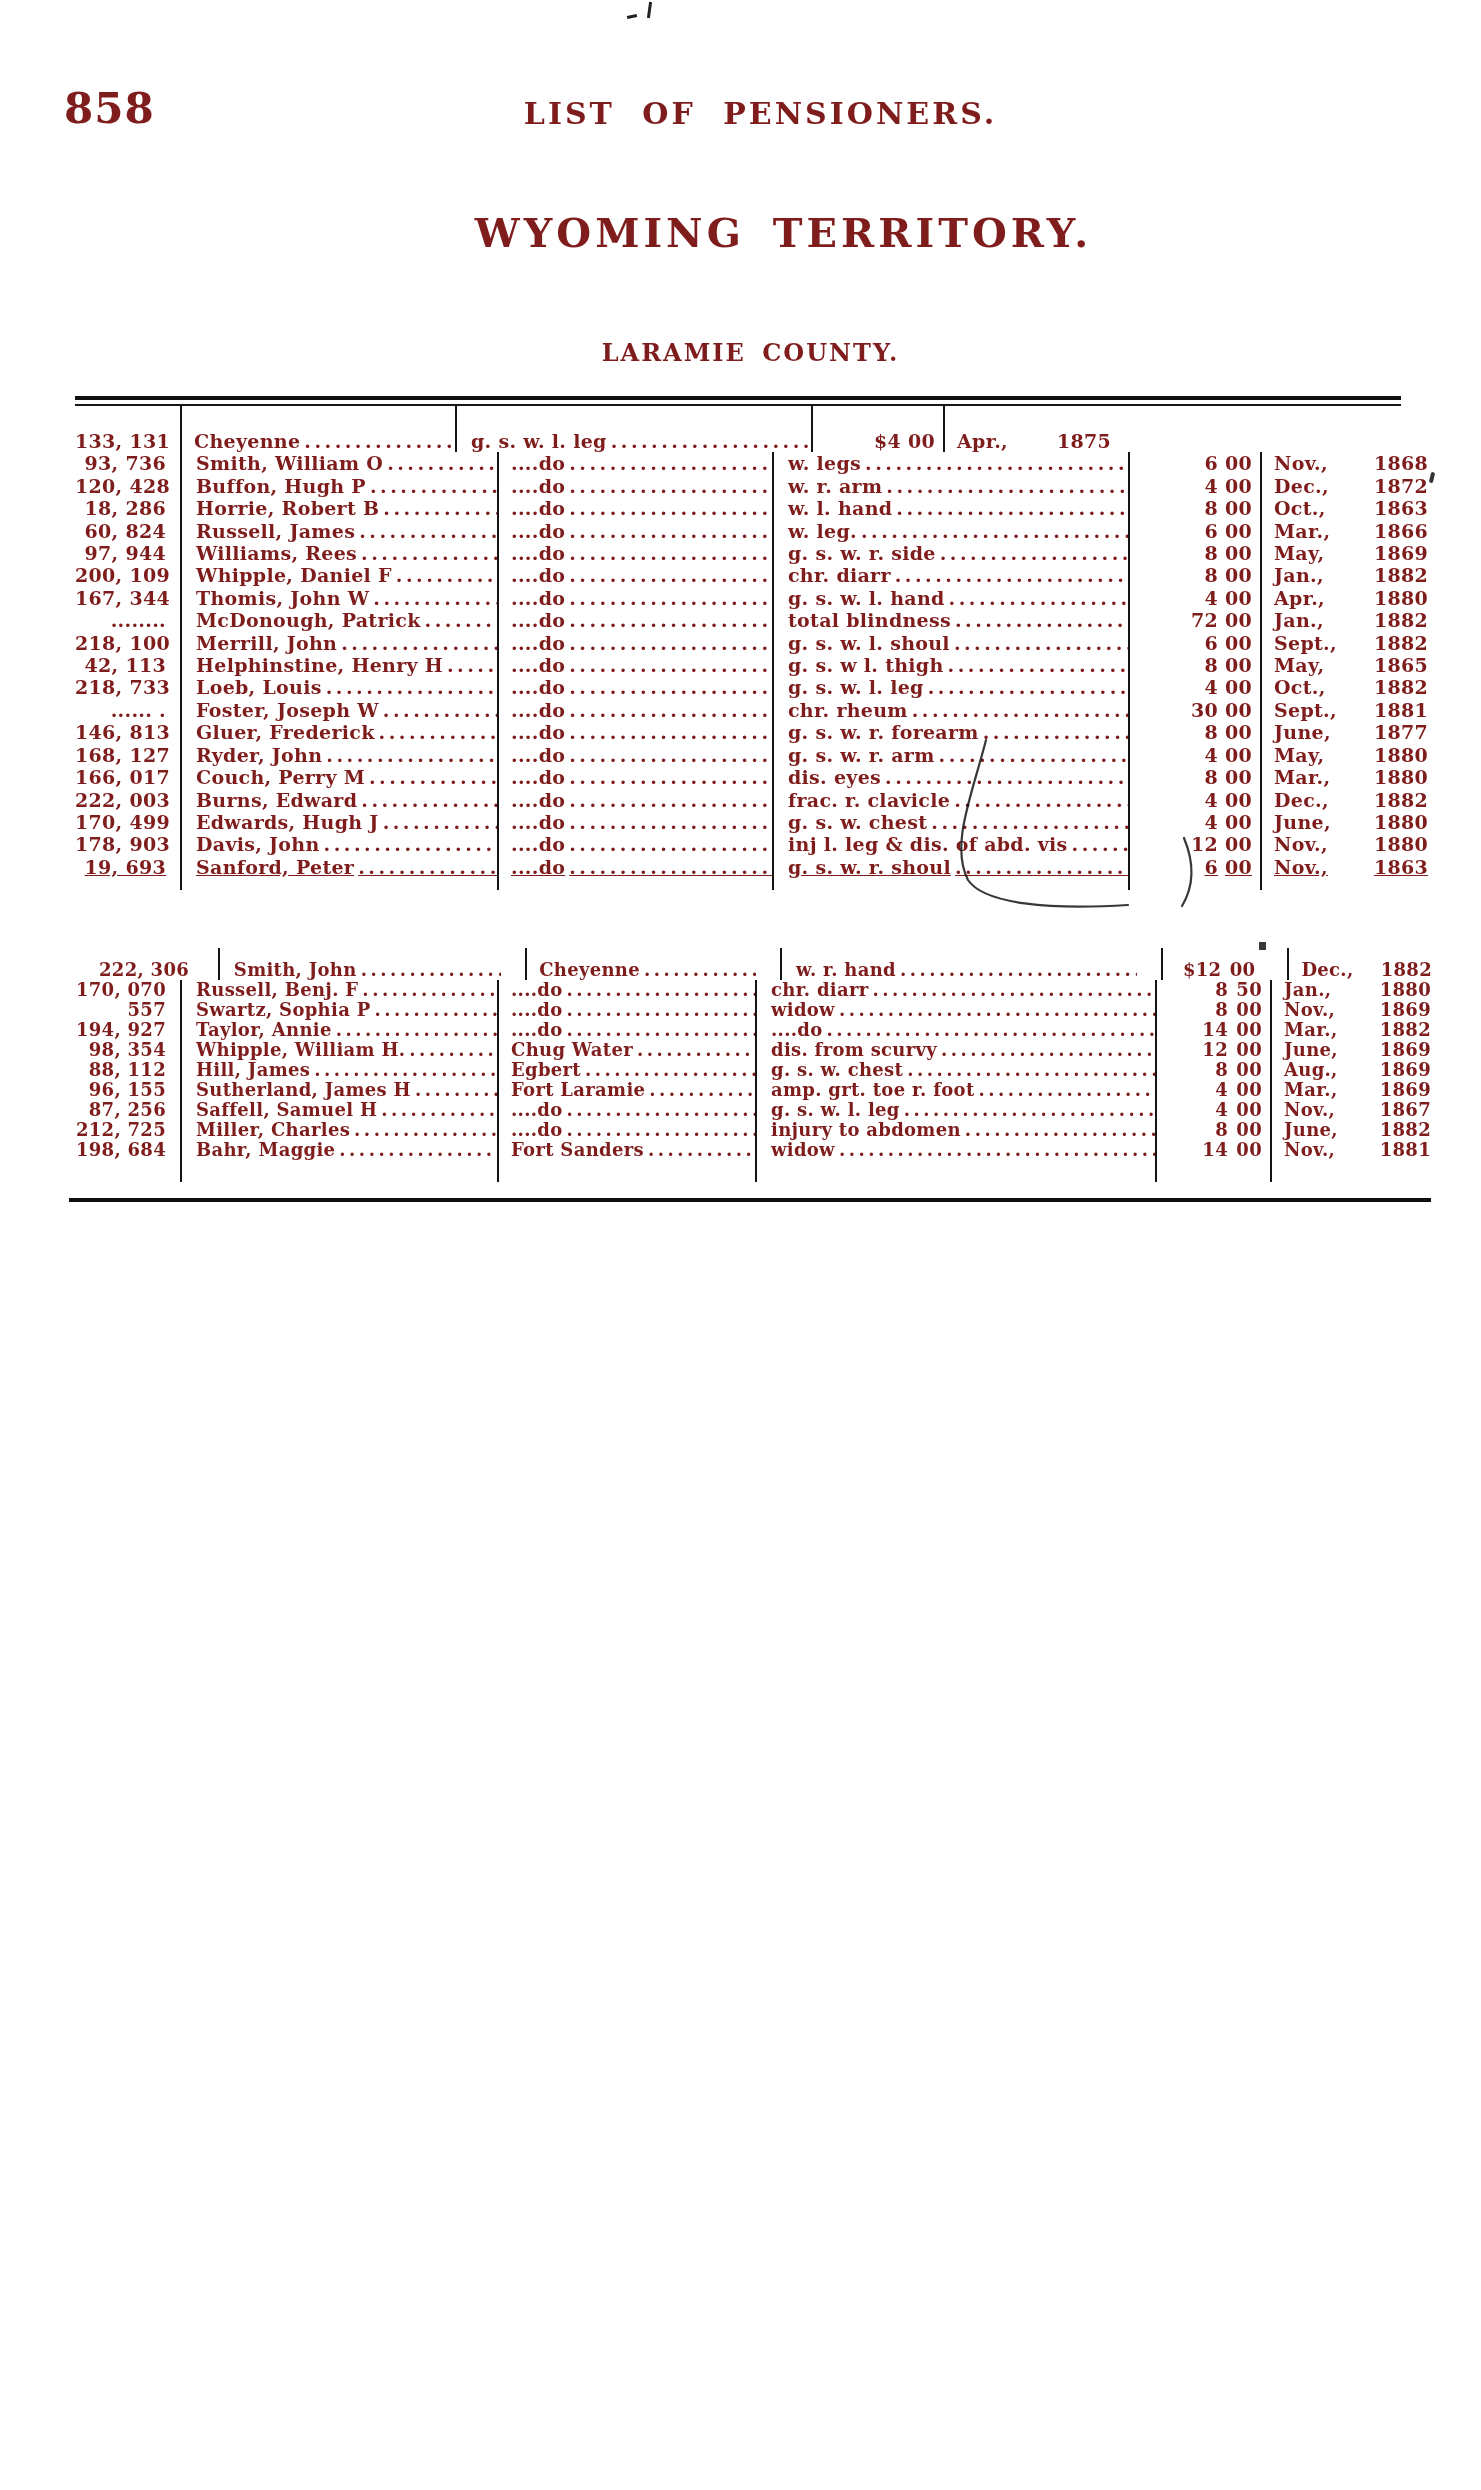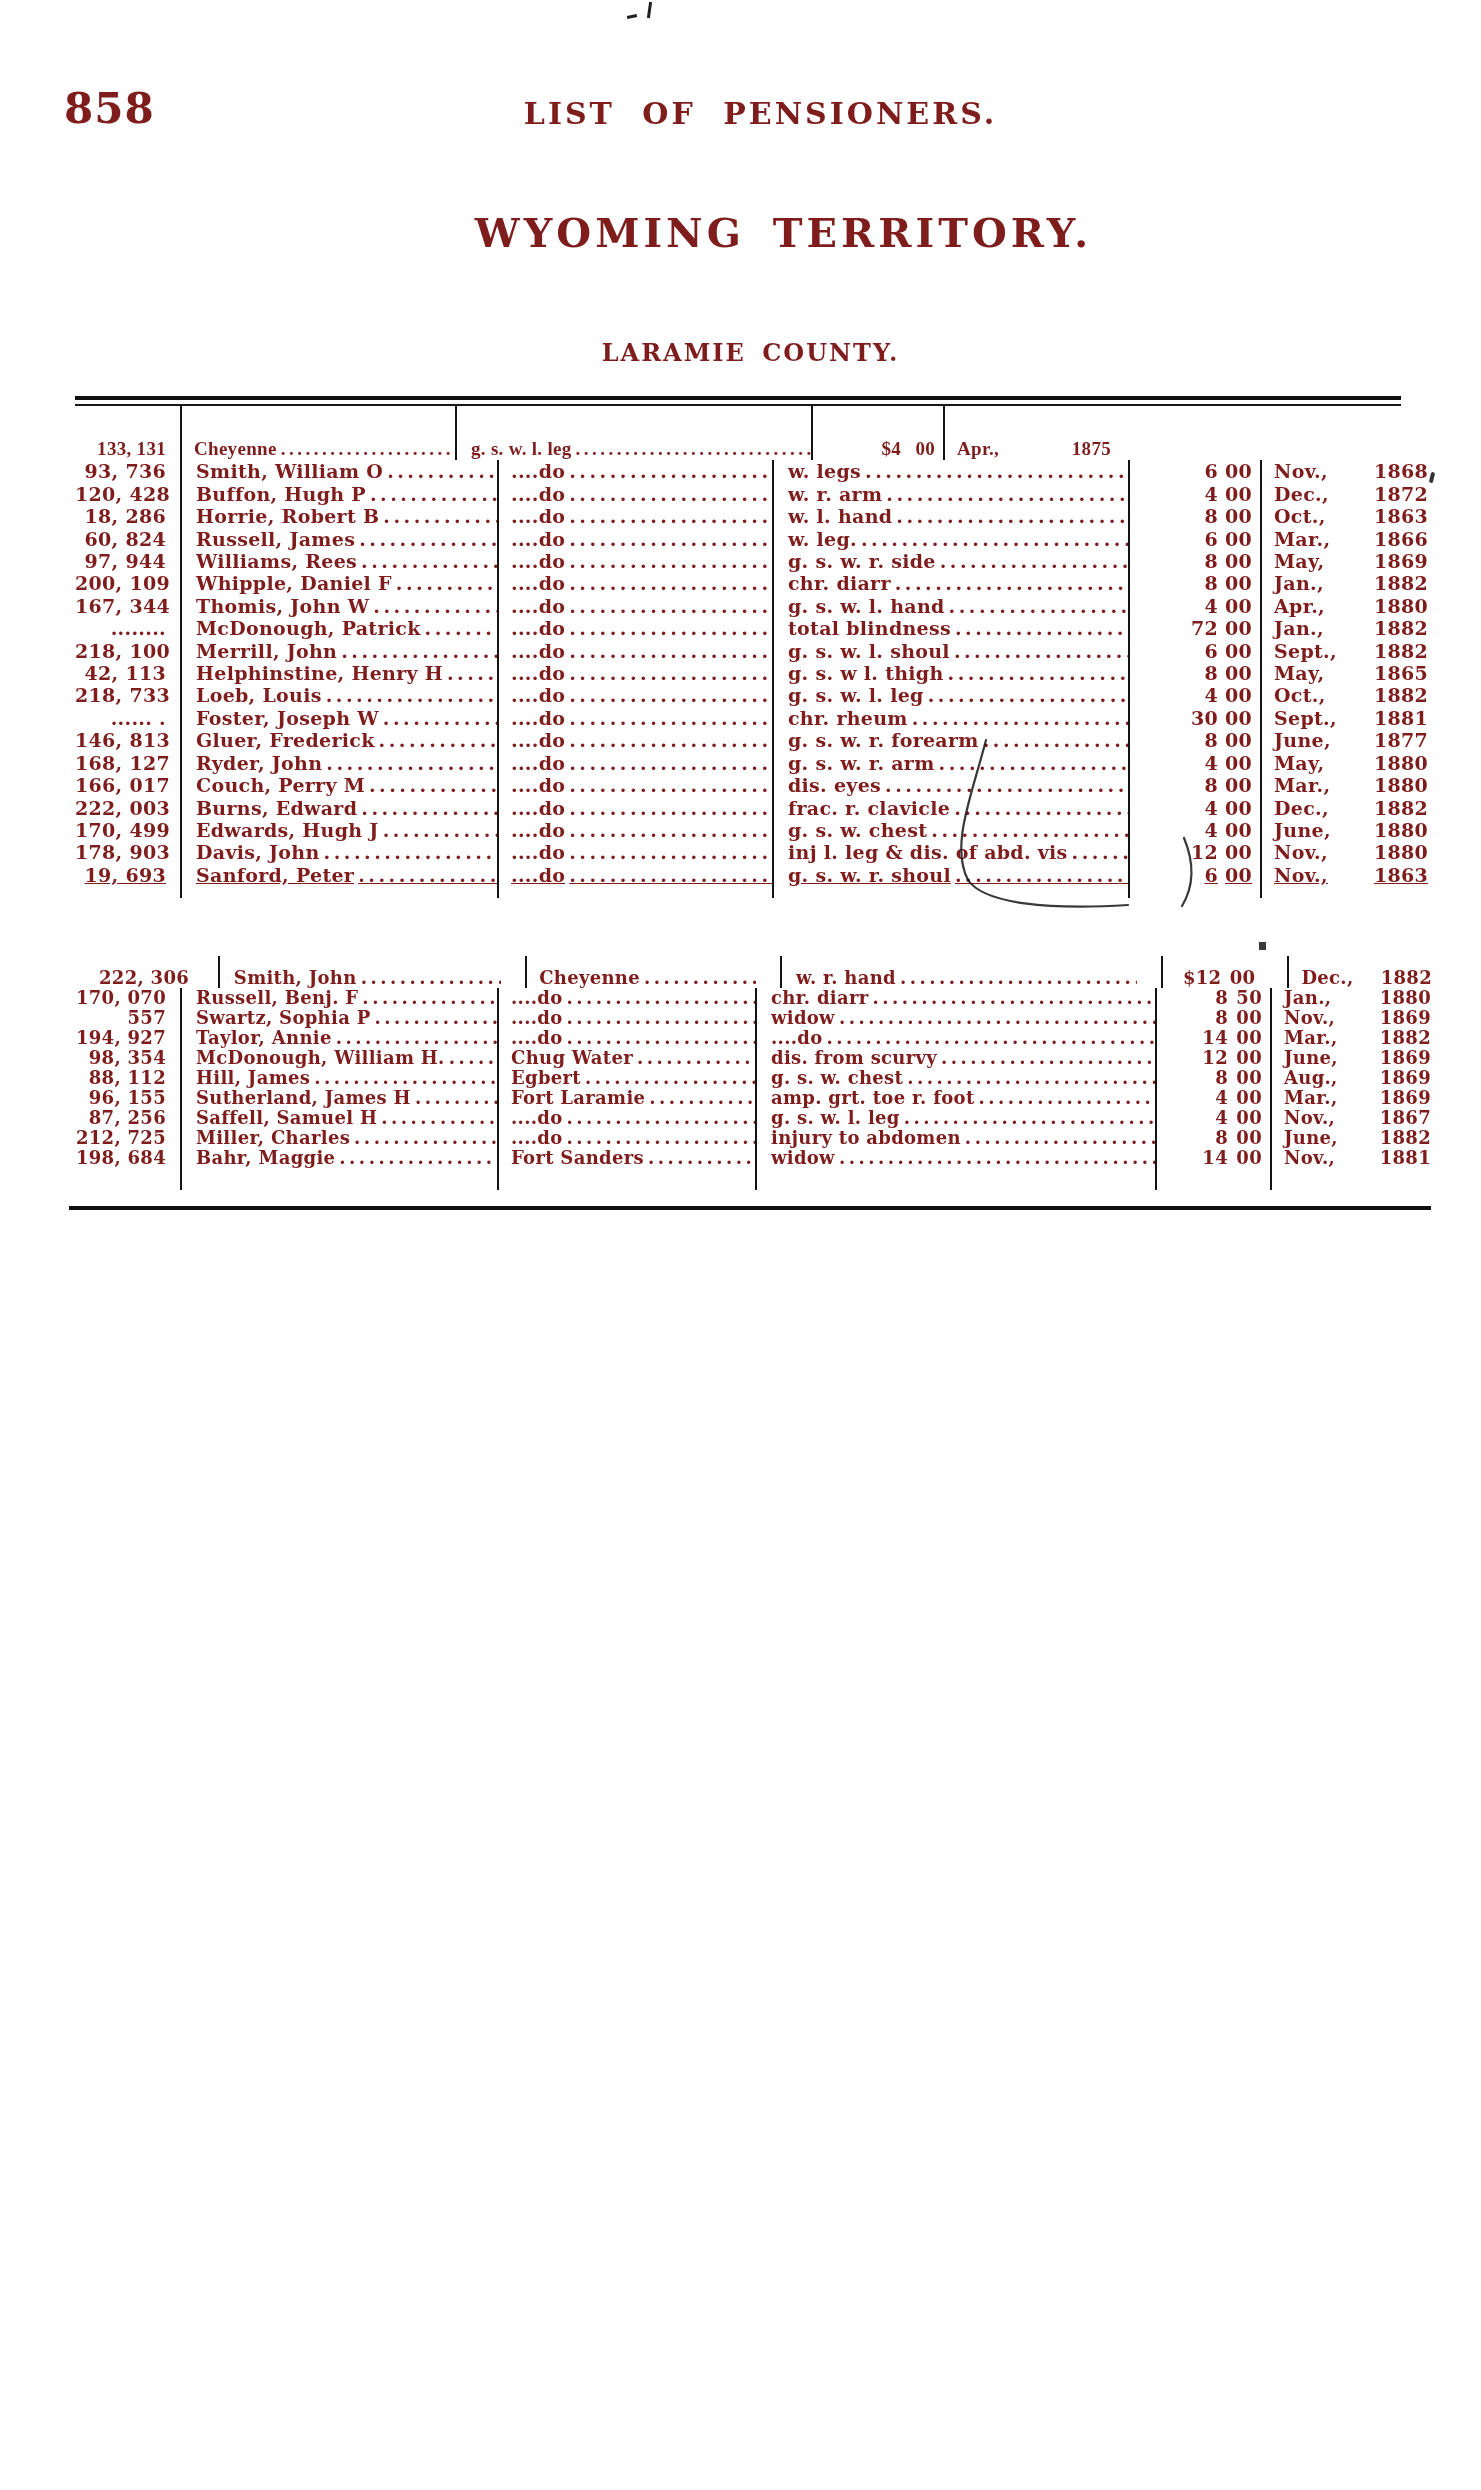--- a/index.html
+++ b/index.html
@@ -63,21 +63,21 @@
   .c-po{width:var(--c3);box-sizing:border-box;border-left:2px solid #141414;padding-left:12px;display:flex;}
   .c-dis{width:var(--c4);box-sizing:border-box;border-left:2px solid #141414;padding-left:14px;display:flex;}
   .c-rate{width:var(--c5);box-sizing:border-box;border-left:2px solid #141414;display:flex;}
   .c-date{width:var(--c6);box-sizing:border-box;border-left:2px solid #141414;display:flex;justify-content:space-between;padding-left:12px;padding-right:9px;}
   .txt{white-space:nowrap;}
   .lead{flex:1 1 auto;overflow:hidden;white-space:nowrap;margin-left:4px;}
   .lead::after{content:"........................................................................................";letter-spacing:3.5px;}
   .rd{flex:1;text-align:right;}
   .rc{width:42px;text-align:right;padding-right:8px;box-sizing:border-box;}
   
-  .block-0 .row:first-child .cell{padding-top:32px;font-family:Liberation Serif, serif;}
+  .block-0 .row:first-child .cell{padding-top:24px;}
   .block-0 .row:last-child .cell{padding-bottom:12px;text-decoration:underline;}
   .block-1 .row:first-child .cell{padding-top:12px;margin-left:24px;}
   .block-1 .row:last-child .cell{padding-bottom:22px;}
   
   .scan-mark{position:absolute;background:#222;}
   .mark-top-a{left:648px;top:2px;width:3px;height:16px;transform:rotate(8deg);}
   .mark-top-b{left:627px;top:15px;width:10px;height:3px;transform:rotate(-12deg);}
   .mark-quote{left:1430px;top:472px;width:4px;height:11px;border-radius:2px;transform:rotate(14deg);background:#333;}
   .mark-dot-br{left:1259px;top:942px;width:7px;height:8px;background:#3a3a3a;}
   .crease{position:absolute;left:0;top:0;pointer-events:none;}
@@ -667,21 +667,21 @@
           </div>
     <div class="cell c-date">
             <span class="dm">Mar.,</span>
             <span class="dy">1882</span>
           </div>
   </div>
 
   <div class="row">
     <div class="cell c-cert">98, 354</div>
     <div class="cell c-name">
-            <span class="txt">McDonough, William H.</span>
+            <span class="txt">Whipple, William H.</span>
             <span class="lead"></span>
           </div>
     <div class="cell c-po">
             <span class="txt">Chug Water</span>
             <span class="lead"></span>
           </div>
     <div class="cell c-dis">
             <span class="txt">dis. from scurvy</span>
             <span class="lead"></span>
           </div>

